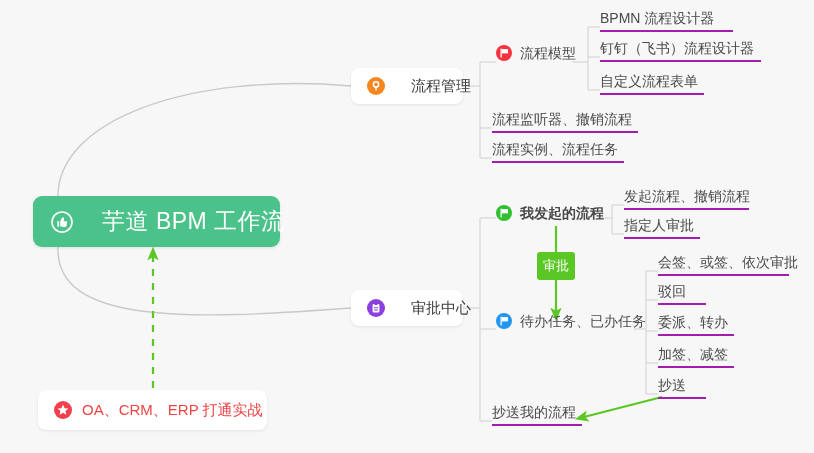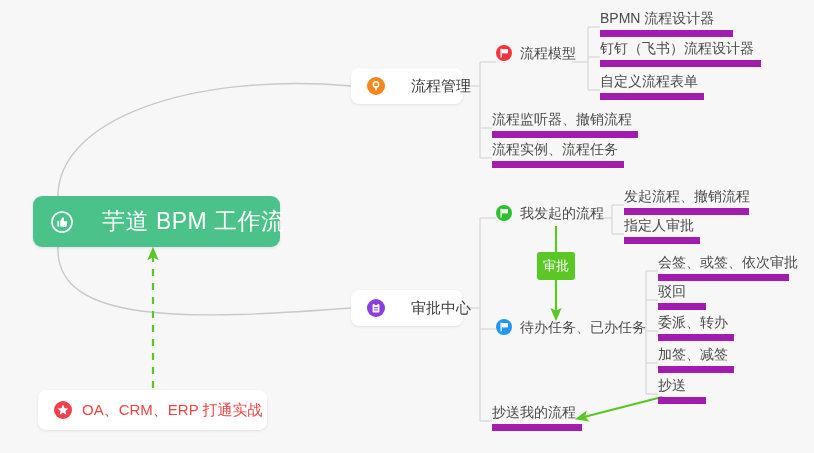--- a/index.html
+++ b/index.html
@@ -93,21 +93,21 @@
     white-space: nowrap;
   }
 
   
   .leaf {
     position: absolute;
     display: flex;
     align-items: flex-end;
     padding-bottom: 4px;
     box-sizing: border-box;
-    border-bottom: 7px solid #a21caf;
+    border-bottom: 2px solid #a21caf;
     white-space: nowrap;
   }
   .leaf .leaf-text {
     font-size: 14px;
     color: #4a4a4a;
     line-height: 16px;
   }
   .leaf .leaf-text.has-icon { margin-left: 8px; }
 
   
@@ -255,39 +255,39 @@
     <span class="leaf-text">自定义流程表单</span>
   </div>
 
   <div class="leaf" style="left:492px; top:111px; width:146px;">
     <span class="leaf-text">流程监听器、撤销流程</span>
   </div>
   <div class="leaf" style="left:492px; top:141px; width:132px;">
     <span class="leaf-text">流程实例、流程任务</span>
   </div>
 
-  <div class="leaf" style="left:496px; top:202px; width:102px; height:22px; align-items:center; padding-bottom:0; border-bottom:none;">
+  <div class="leaf" style="left:496px; top:202px; width:102px; height:22px; align-items:center; padding-bottom:0; border-bottom:none;font-weight:bold;">
     <span class="cicon icon-16">
       <svg viewBox="0 0 16 16" width="16" height="16">
         <circle cx="8" cy="8" r="8" fill="#2fc02f"></circle>
         <rect x="4.5" y="3.6" width="1.3" height="9" rx="0.6" fill="#ffffff"></rect>
         <path d="M6 4.1 L12 4.1 L12 8.4 L6 8.4 Z" fill="#ffffff"></path>
       </svg>
     </span>
     <span class="leaf-text has-icon">我发起的流程</span>
   </div>
 
   <div class="leaf" style="left:624px; top:188px; width:125px;">
     <span class="leaf-text">发起流程、撤销流程</span>
   </div>
   <div class="leaf" style="left:624px; top:217px; width:76px;">
     <span class="leaf-text">指定人审批</span>
   </div>
 
-  <div class="leaf" style="left:496px; top:313px; width:138px; height:22px; align-items:flex-end; padding-bottom:0; border-bottom:none;">
+  <div class="leaf" style="left:496px; top:313px; width:138px; height:22px; align-items:flex-start; padding-bottom:0; border-bottom:none;">
     <span class="cicon icon-16">
       <svg viewBox="0 0 16 16" width="16" height="16">
         <circle cx="8" cy="8" r="8" fill="#2196f3"></circle>
         <rect x="4.5" y="3.6" width="1.3" height="9" rx="0.6" fill="#ffffff"></rect>
         <path d="M6 4.1 L12 4.1 L12 8.4 L6 8.4 Z" fill="#ffffff"></path>
       </svg>
     </span>
     <span class="leaf-text has-icon">待办任务、已办任务</span>
   </div>
 

